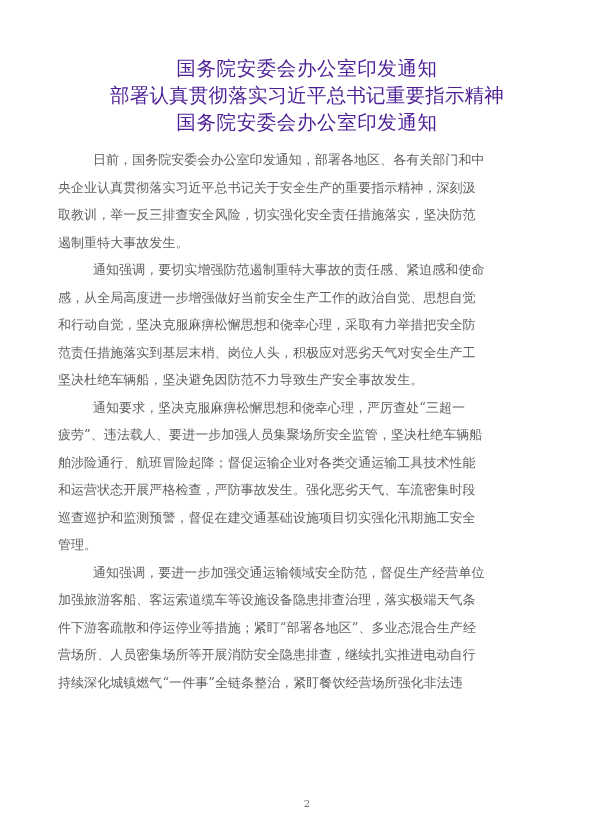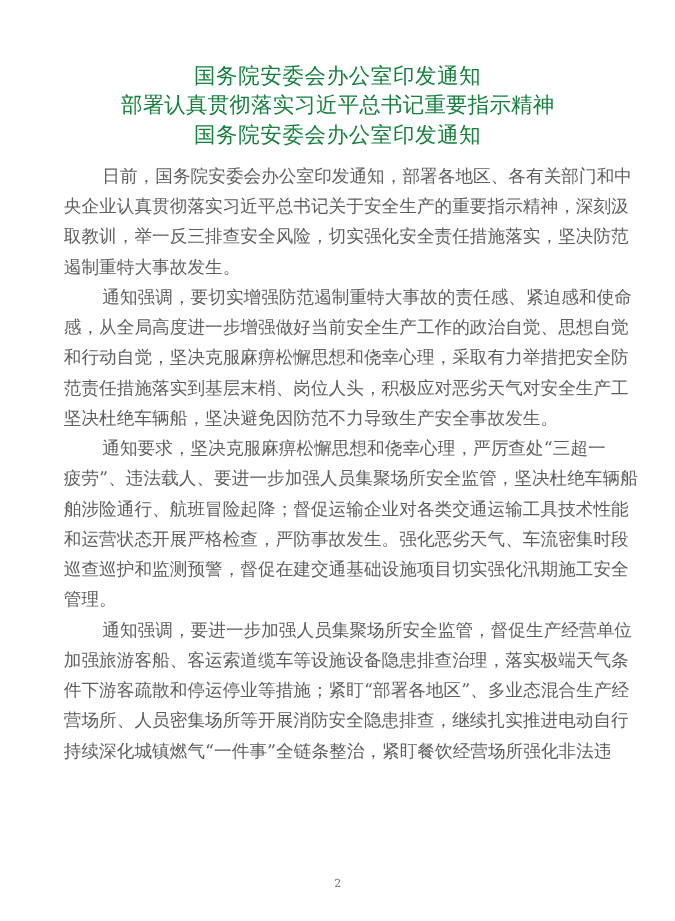--- a/index.html
+++ b/index.html
@@ -29,40 +29,40 @@
     left: 58px;
     top: 55px;
     width: 498px;
     text-align: center;
   }
   .doc-title .tline {
     display: block;
     font-size: 19.5px;
     line-height: 27px;
     letter-spacing: 0.6px;
-    color: #15803d;
+    color: #4c1d95;
     white-space: nowrap;
     font-weight: 400;
   }
   .doc-title .tline.wide {
     letter-spacing: 0.2px;
   }
   .body-text {
     position: absolute;
     left: 58px;
     top: 146px;
     width: 500px;
   }
   .para {
     margin: 0 0 0 0;
     padding: 0;
   }
   .para .line {
     display: block;
-    font-size: 16px;
+    font-size: 13px;
     line-height: 27.5px;
     letter-spacing: 0.05px;
     color: #5e5e5e;
     white-space: nowrap;
     text-align: justify;
   }
   .para .line.indent {
     text-indent: 35px;
   }
   .page-number {
@@ -108,21 +108,21 @@
     <div class="para">
       <span class="line indent">通知要求，坚决克服麻痹松懈思想和侥幸心理，严厉查处“三超一</span>
       <span class="line">疲劳”、违法载人、要进一步加强人员集聚场所安全监管，坚决杜绝车辆船</span>
       <span class="line">舶涉险通行、航班冒险起降；督促运输企业对各类交通运输工具技术性能</span>
       <span class="line">和运营状态开展严格检查，严防事故发生。强化恶劣天气、车流密集时段</span>
       <span class="line">巡查巡护和监测预警，督促在建交通基础设施项目切实强化汛期施工安全</span>
       <span class="line">管理。</span>
     </div>
 
     <div class="para">
-      <span class="line indent">通知强调，要进一步加强人员集聚场所安全监管，督促生产经营单位</span>
+      <span class="line indent">通知强调，要进一步加强交通运输领域安全防范，督促生产经营单位</span>
       <span class="line">加强旅游客船、客运索道缆车等设施设备隐患排查治理，落实极端天气条</span>
       <span class="line">件下游客疏散和停运停业等措施；紧盯“部署各地区”、多业态混合生产经</span>
       <span class="line">营场所、人员密集场所等开展消防安全隐患排查，继续扎实推进电动自行</span>
       <span class="line">持续深化城镇燃气“一件事”全链条整治，紧盯餐饮经营场所强化非法违</span>
     </div>
 
   </div>
 
   <div class="page-number">2</div>
 

